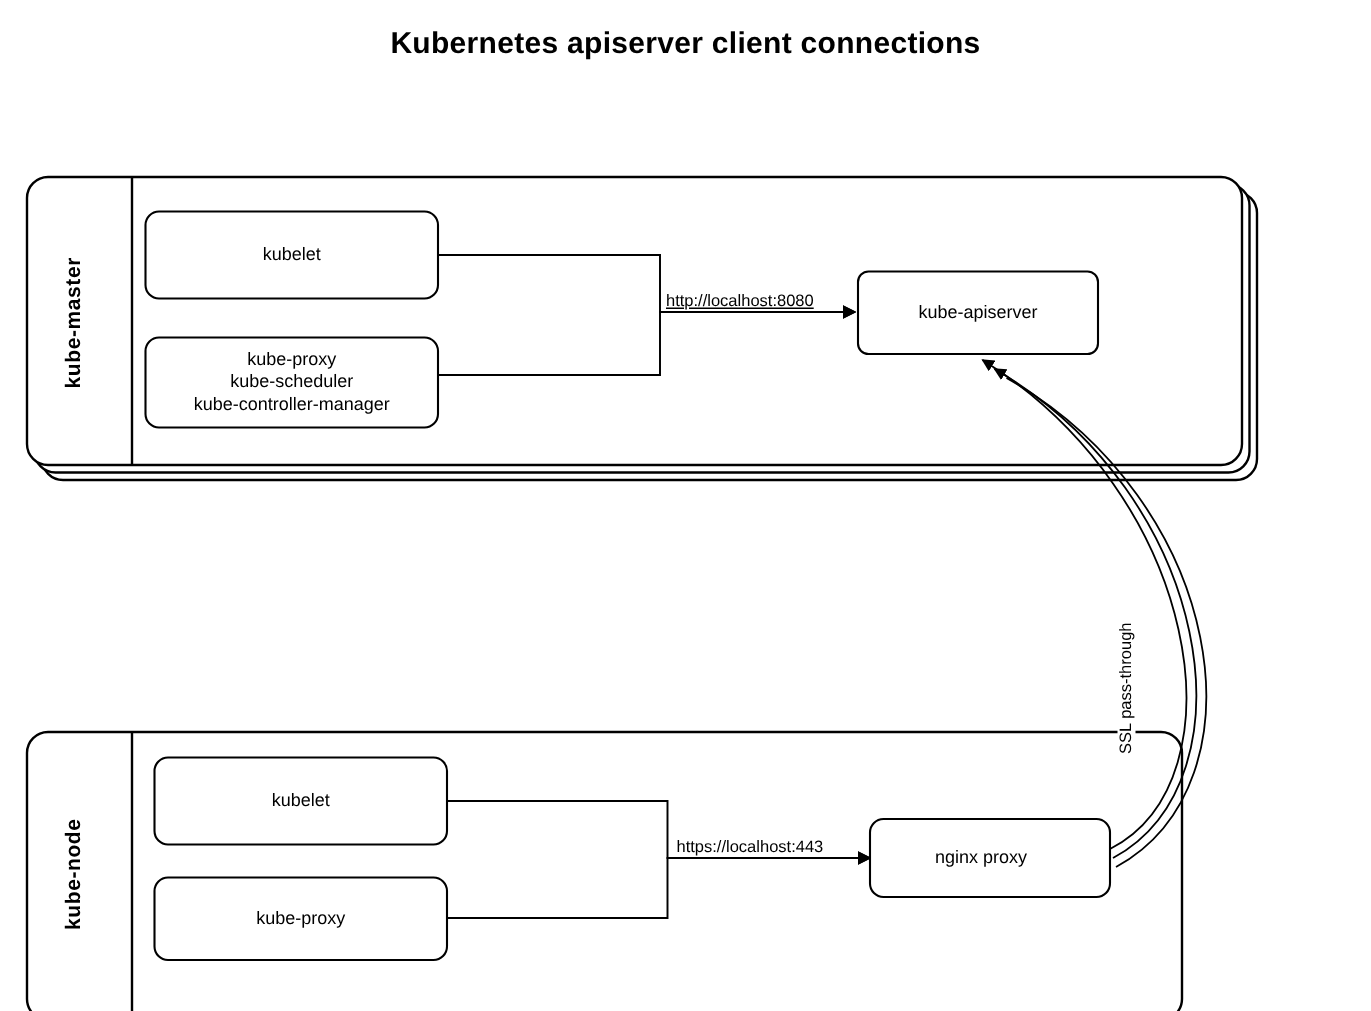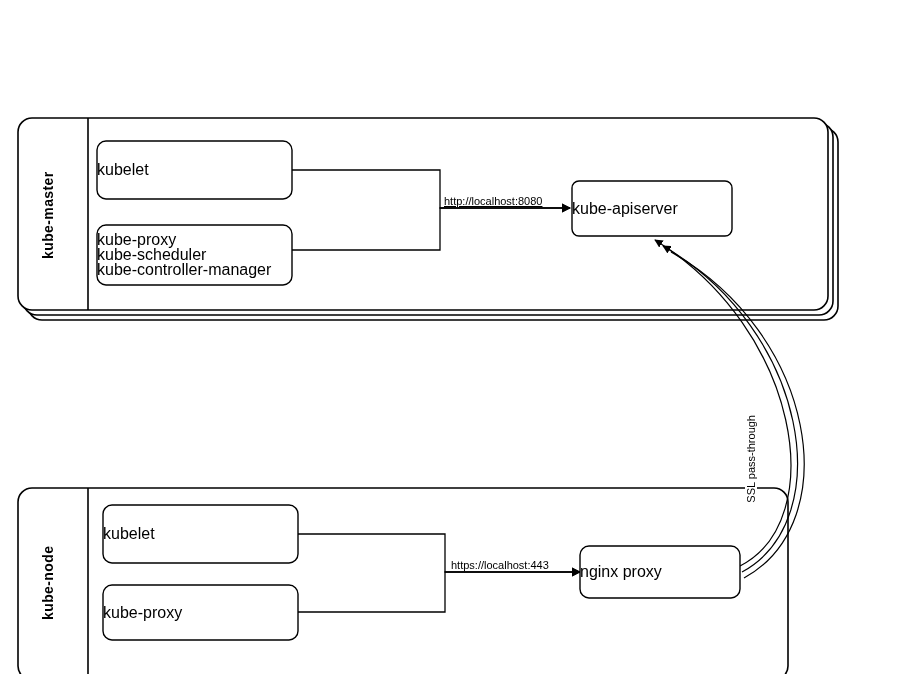--- a/index.html
+++ b/index.html
@@ -30,21 +30,22 @@
     left: 0;
     top: 18px;
     width: 914px;
     text-align: center;
     font-size: 20px;
     font-weight: bold;
     letter-spacing: 0.2px;
   }
   .node-label {
     position: absolute;
-    font-size: 16px;
+    font-size: 12px;
+    text-align: center;
     line-height: 15px;
     white-space: pre-line;
     pointer-events: none;
   }
   .group-label {
     position: absolute;
     font-size: 14px;
     font-weight: bold;
     writing-mode: vertical-rl;
     transform: rotate(180deg);
@@ -65,20 +66,21 @@
     transform: rotate(180deg);
     background: #ffffff;
     white-space: nowrap;
   }
 </style>
 </head>
 <body>
 
 <div id="canvas">
 
+  <div class="title">Kubernetes apiserver client connections</div>
 
   <svg id="diagram-svg" viewBox="0 0 914 674">
     <defs>
       <marker id="arrow" viewBox="0 0 10 10" refX="9" refY="5" markerWidth="7" markerHeight="7" orient="auto-start-reverse">
         <path d="M 0 0 L 10 5 L 0 10 z" fill="#000"></path>
       </marker>
     </defs>
 
     <g fill="#fff" stroke="#000" stroke-width="1.6">
       <rect x="28" y="128" width="810" height="192" rx="14" ry="14"></rect>

